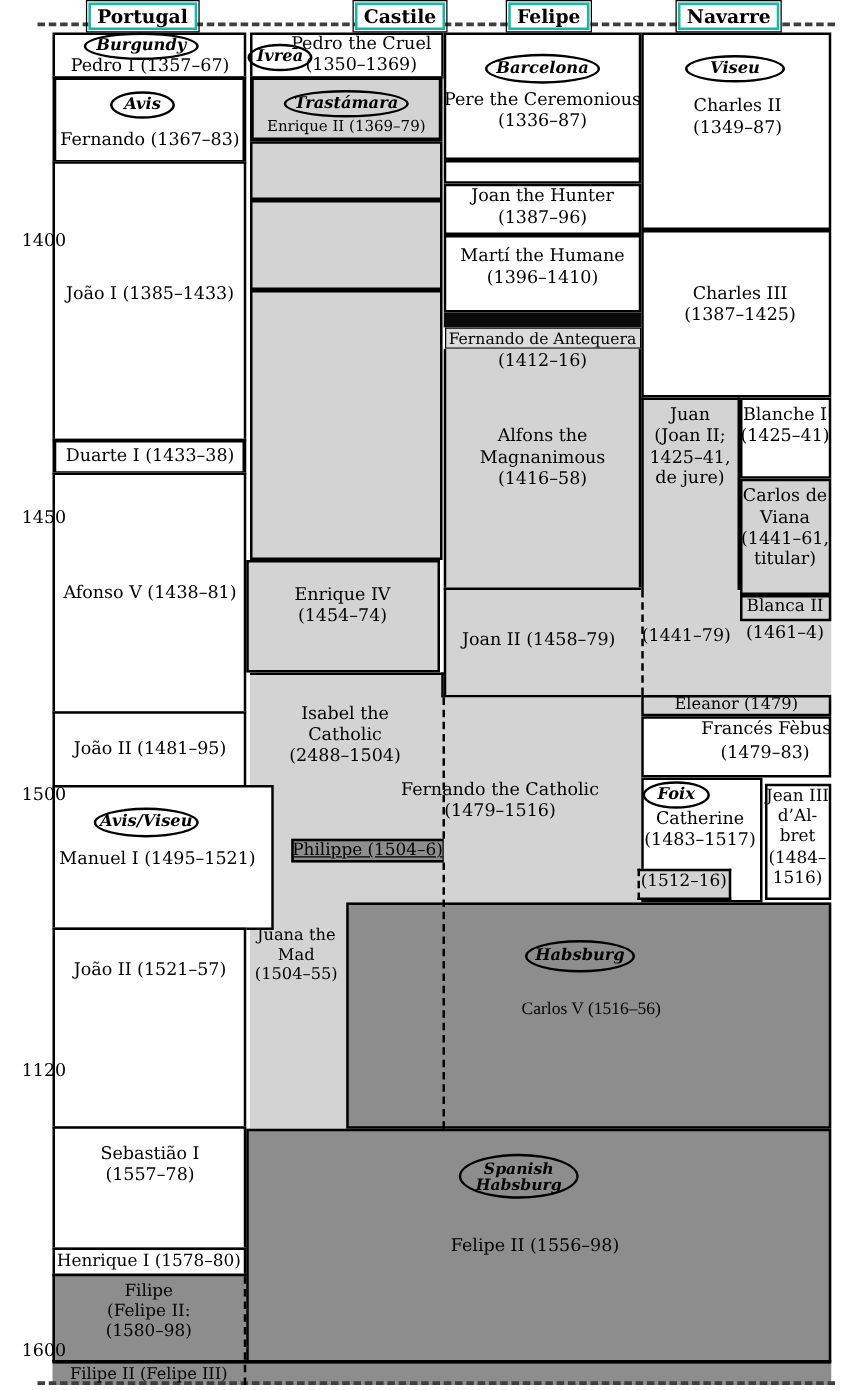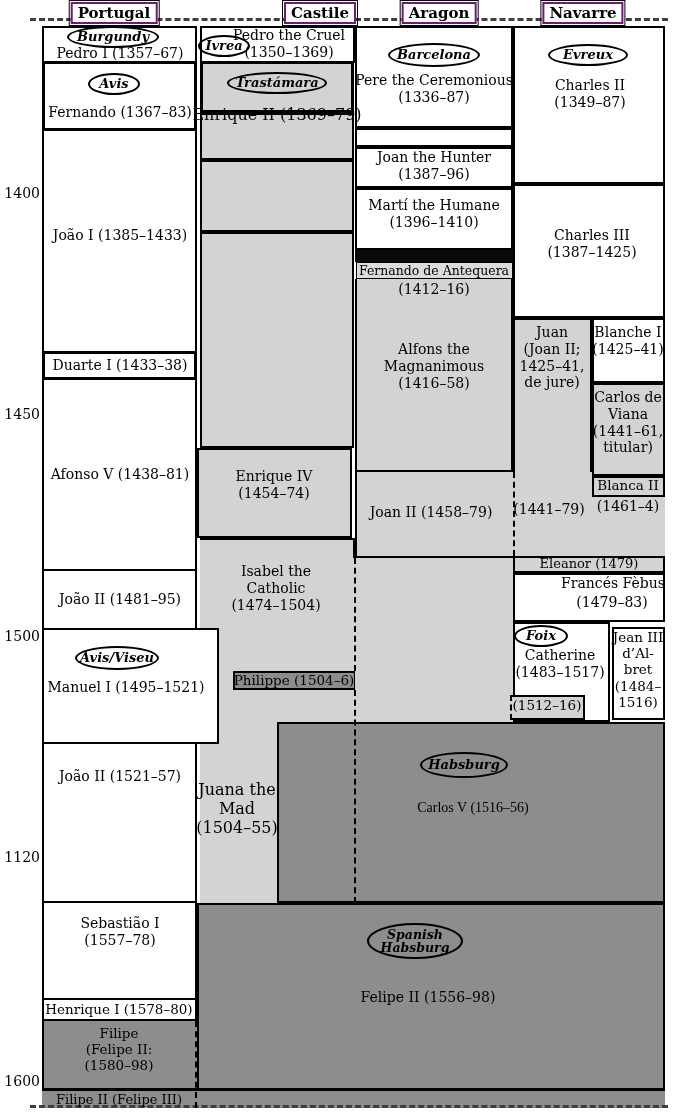--- a/index.html
+++ b/index.html
@@ -3,24 +3,24 @@
 <meta charset="utf-8">
 <style>
   html,body{margin:0;padding:0;background:#fff;}
   #stage{position:relative;width:673px;height:1112px;background:#fff;
     font-family:"DejaVu Serif","Liberation Serif",serif;color:#000;overflow:hidden;}
   .box{position:absolute;box-sizing:border-box;}
   .txt{position:absolute;text-align:center;white-space:pre-line;line-height:1.2;}
   .ell{position:absolute;border:2px solid #000;border-radius:50%;display:flex;
     align-items:center;justify-content:center;font-style:italic;font-weight:bold;
     text-align:center;box-sizing:border-box;background:transparent;}
-  .hdr{position:absolute;transform:translateX(-50%);border:2px solid #701a75;
+  .hdr{position:absolute;transform:translateX(-50%);border:2px solid #14b8a6;
     outline:1.5px solid #000;outline-offset:1px;padding:0 5px;font-weight:bold;
     font-size:15px;background:#fff;white-space:nowrap;}
-  .yr{position:absolute;width:40px;text-align:right;font-size:14px;transform:translateY(-50%);}
+  .yr{position:absolute;width:40px;text-align:right;font-size:14px;transform:translateY(-50%);padding-left:13px;}
   .dash-h{position:absolute;border-top:3px dashed #3e3e3e;}
   .dash-v{position:absolute;border-left:2px dashed #000;width:0;}
   .solid{position:absolute;background:#000;}
 </style>
 </head>
 <body>
 
 <div id="stage">
     <div class="box" style="left: 42px; top: 26px; width: 155px; height: 37px; background: rgb(255, 255, 255); border-width: 2px; border-style: solid; border-color: rgb(0, 0, 0);"></div>
     <div class="box" style="left: 42px; top: 61px; width: 155px; height: 70px; background: rgb(255, 255, 255); border-width: 3px; border-style: solid; border-color: rgb(0, 0, 0);"></div>
@@ -70,21 +70,21 @@
     <div class="solid" style="left: 353px; top: 538px; width: 2px; height: 20px;"></div>
     <div class="dash-h" style="left: 30px; top: 18px; width: 638px; height: 0px; border-top-color: rgb(62, 62, 62);"></div>
     <div class="dash-h" style="left: 30px; top: 1105px; width: 638px; height: 0px; border-top-color: rgb(62, 62, 62);"></div>
     <div class="dash-v" style="left: 354px; top: 558px; height: 113px;"></div>
     <div class="dash-v" style="left: 354px; top: 690px; height: 213px;"></div>
     <div class="dash-v" style="left: 513px; top: 472px; height: 84px;"></div>
     <div class="dash-v" style="left: 510px; top: 695px; height: 25px;"></div>
     <div class="dash-v" style="left: 195px; top: 1021px; height: 87px;"></div>
     <div class="hdr" style="left: 114px; top: 2px;">Portugal</div>
     <div class="hdr" style="left: 272px; top: 2px; margin-left: 48px;">Castile</div>
-    <div class="hdr" style="left: 439px; top: 2px;">Aragon</div>
+    <div class="hdr" style="left: 439px; top: 2px;">Felipe</div>
     <div class="hdr" style="left: 583px; top: 2px;">Navarre</div>
     <div class="yr" style="left: 0px; top: 193px;">1400</div>
     <div class="yr" style="left: 0px; top: 414px;">1450</div>
     <div class="yr" style="left: 0px; top: 636px;">1500</div>
     <div class="yr" style="left: 0px; top: 857px;">1120</div>
     <div class="yr" style="left: 0px; top: 1081px;">1600</div>
     <div class="txt" style="left: -80px; top: 45px; width: 400px; font-size: 14px;">Pedro I (1357–67)</div>
     <div class="txt" style="left: -80px; top: 104px; width: 400px; font-size: 14px;">Fernando (1367–83)</div>
     <div class="txt" style="left: -80px; top: 227px; width: 400px; font-size: 14px;">João I (1385–1433)</div>
     <div class="txt" style="left: -80px; top: 357px; width: 400px; font-size: 14px;">Duarte I (1433–38)</div>
@@ -95,30 +95,32 @@
     <div class="txt" style="left: -80px; top: 915px; width: 400px; font-size: 14px;">Sebastião I
 (1557–78)</div>
     <div class="txt" style="left: -81px; top: 1001px; width: 400px; font-size: 13.5px;">Henrique I (1578–80)</div>
     <div class="txt" style="left: -81px; top: 1025px; width: 400px; font-size: 13.5px;">Filipe
 (Felipe II:
 (1580–98)</div>
     <div class="txt" style="left: -81px; top: 1092px; width: 400px; font-size: 13px;">Filipe II (Felipe III)</div>
     <div class="txt" style="left: 228px; top: 1092px; width: 400px; font-size: 13px; margin-top: 26px;">Felipe III (1598–1621)</div>
     <div class="txt" style="left: 89px; top: 27px; width: 400px; font-size: 14px;">Pedro the Cruel
 (1350–1369)</div>
-    <div class="txt" style="left: 77px; top: 105px; width: 400px; font-size: 16px;">Enrique II (1369–79)</div>
+    <div class="txt" style="left: 77px; top: 94px; width: 400px; font-size: 12px;">Enrique II (1369–79)</div>
     <div class="txt" style="left: 74px; top: 468px; width: 400px; font-size: 14px;">Enrique IV
 (1454–74)</div>
     <div class="txt" style="left: 76px; top: 563px; width: 400px; font-size: 14px;">Isabel the
 Catholic
-(1474–1504)</div>
-    <div class="txt" style="left: 94px; top: 672px; width: 400px; font-size: 13.5px;">Philippe (1504–6)</div>
-    <div class="txt" style="left: 37px; top: 780px; width: 400px; font-size: 16px;">Juana the
+(2488–1504)</div>
+    <div class="txt" style="left: 94px; top: 672px; width: 400px; font-size: 13.5px; text-decoration: underline;">Philippe (1504–6)</div>
+    <div class="txt" style="left: 37px; top: 741px; width: 400px; font-size: 13px;">Juana the
 Mad
 (1504–55)</div>
+    <div class="txt" style="left: 200px; top: 624px; width: 400px; font-size: 14px;">Fernando the Catholic
+(1479–1516)</div>
     <div class="txt" style="left: 234px; top: 72px; width: 400px; font-size: 14px;">Pere the Ceremonious
 (1336–87)</div>
     <div class="txt" style="left: 234px; top: 149px; width: 400px; font-size: 14px;">Joan the Hunter
 (1387–96)</div>
     <div class="txt" style="left: 234px; top: 197px; width: 400px; font-size: 14px;">Martí the Humane
 (1396–1410)</div>
     <div class="txt" style="left: 234px; top: 263px; width: 400px; font-size: 12.5px;">Fernando de Antequera</div>
     <div class="txt" style="left: 234px; top: 281px; width: 400px; font-size: 14px;">(1412–16)</div>
     <div class="txt" style="left: 234px; top: 341px; width: 400px; font-size: 14px;">Alfons the
 Magnanimous
@@ -152,19 +154,19 @@
 (1484–
 1516)</div>
     <div class="txt" style="left: 347px; top: 697px; width: 400px; font-size: 13.5px;">(1512–16)</div>
     <div class="txt" style="left: 273px; top: 800px; width: 400px; font-size: 14px; font-family: Liberation Serif, serif;">Carlos V (1516–56)</div>
     <div class="txt" style="left: 228px; top: 989px; width: 400px; font-size: 14px;">Felipe II (1556–98)</div>
     <div class="ell" style="left: 67px; top: 26px; width: 92px; height: 22px; font-size: 13px; line-height: 14px; white-space: pre-line;">Burgundy</div>
     <div class="ell" style="left: 88px; top: 73px; width: 52px; height: 22px; font-size: 13px; line-height: 14px; white-space: pre-line;">Avis</div>
     <div class="ell" style="left: 198px; top: 35px; width: 52px; height: 22px; font-size: 13px; line-height: 14px; white-space: pre-line;">Ivrea</div>
     <div class="ell" style="left: 227px; top: 72px; width: 100px; height: 22px; font-size: 13px; line-height: 14px; white-space: pre-line;">Trastámara</div>
     <div class="ell" style="left: 388px; top: 43px; width: 92px; height: 24px; font-size: 13px; line-height: 14px; white-space: pre-line;">Barcelona</div>
-    <div class="ell" style="left: 548px; top: 44px; width: 80px; height: 22px; font-size: 13px; line-height: 14px; white-space: pre-line;">Evreux</div>
+    <div class="ell" style="left: 548px; top: 44px; width: 80px; height: 22px; font-size: 13px; line-height: 14px; white-space: pre-line;">Viseu</div>
     <div class="ell" style="left: 75px; top: 646px; width: 84px; height: 24px; font-size: 13px; line-height: 14px; white-space: pre-line;">Avis/Viseu</div>
     <div class="ell" style="left: 514px; top: 625px; width: 54px; height: 22px; font-size: 13px; line-height: 14px; white-space: pre-line;">Foix</div>
     <div class="ell" style="left: 420px; top: 752px; width: 88px; height: 26px; font-size: 13px; line-height: 14px; white-space: pre-line;">Habsburg</div>
     <div class="ell" style="left: 367px; top: 923px; width: 96px; height: 36px; font-size: 12.5px; line-height: 13.5px; white-space: pre-line;">Spanish
 Habsburg</div>
   </div>
 
 </body></html>

